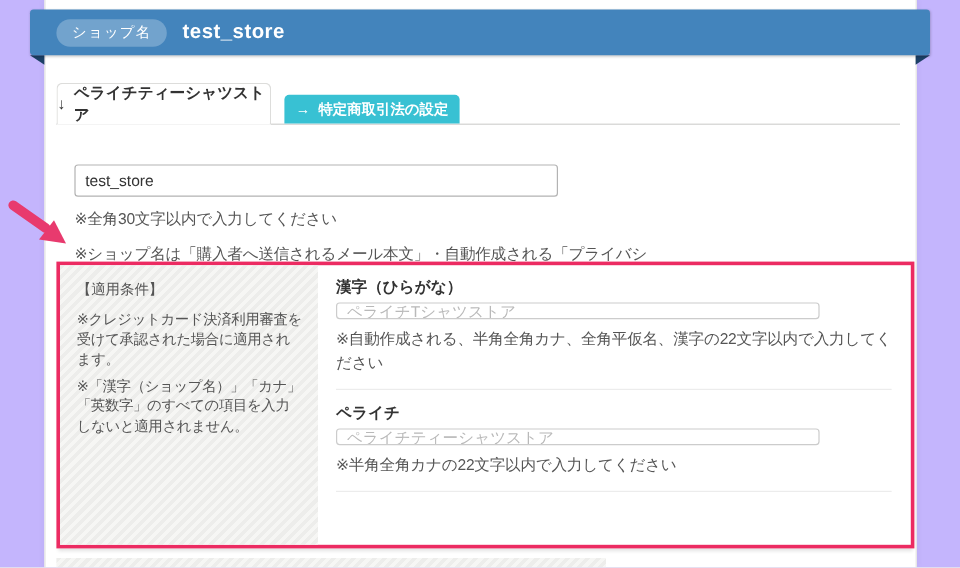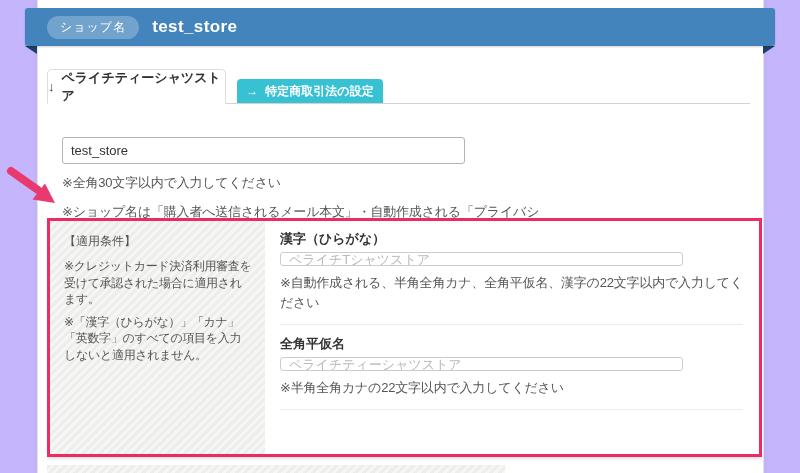--- a/index.html
+++ b/index.html
@@ -101,34 +101,34 @@
       <input class="text-input" type="text" value="test_store" style="">
       <div class="note">※全角30文字以内で入力してください</div>
       <div class="note note-wrap">※ショップ名は「購入者へ送信されるメール本文」・自動作成される「プライバシーポリシー」「利用規約」ページ内で利用されます</div>
     </div>
   </div>
 
   <div class="ccbox">
     <div class="cc-left hatch">
       <div class="cc-sub">【適用条件】</div>
       <div class="cc-note">※クレジットカード決済利用審査を受けて承認された場合に適用されます。</div>
-      <div class="cc-note">※「漢字（ひらがな）」「カナ」「英数字」のすべての項目を入力しないと適用されません。</div>
+      <div class="cc-note">※「漢字（ショップ名）」「カナ」「英数字」のすべての項目を入力しないと適用されません。</div>
 
     </div>
     <div class="cc-right">
 
       <div class="field">
         <div class="field-label">漢字（ひらがな）</div>
         <input class="text-input" type="text" placeholder="ペライチTシャツストア" style="">
         <div class="note">※自動作成される、半角全角カナ、全角平仮名、漢字の22文字以内で入力してください</div>
       </div>
       <div class="divider"></div>
 
       <div class="field">
-        <div class="field-label">全角平仮名</div>
+        <div class="field-label">ペライチ</div>
         <input class="text-input" type="text" placeholder="ペライチティーシャツストア" style="">
         <div class="note">※半角全角カナの22文字以内で入力してください</div>
       </div>
       <div class="divider"></div>
 
 
     </div>
   </div>
 
   <div class="stub hatch"></div>

